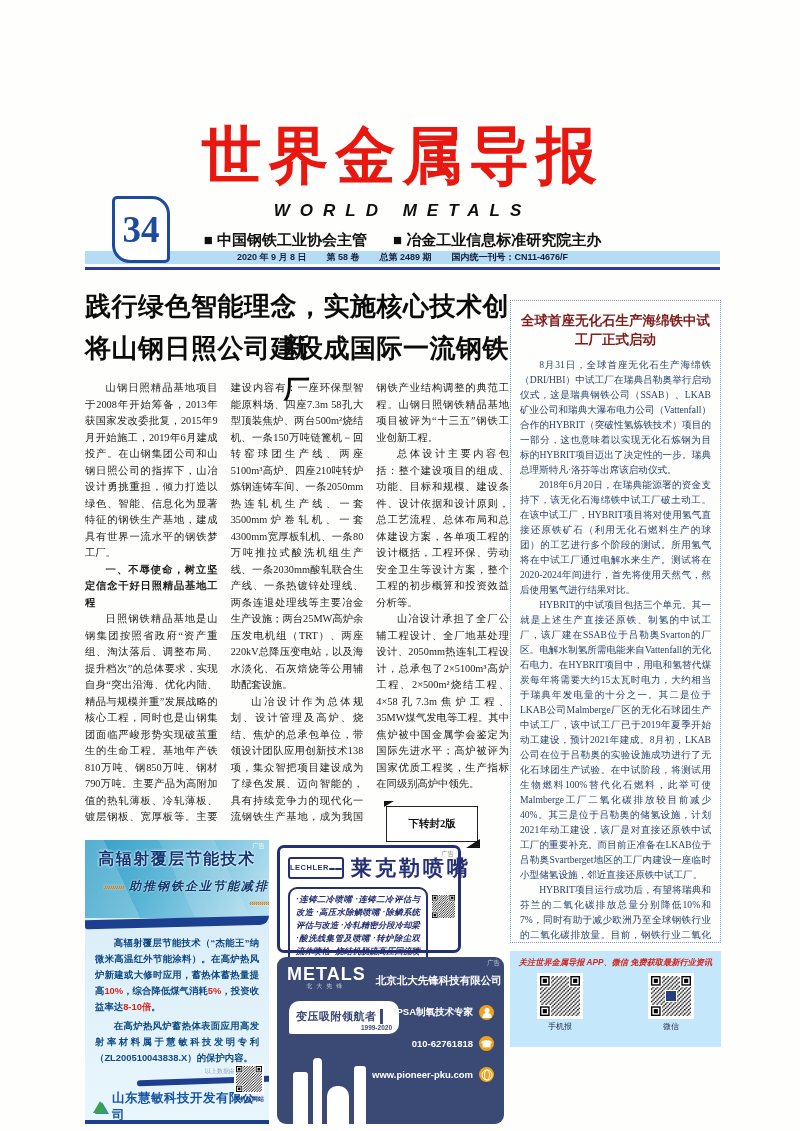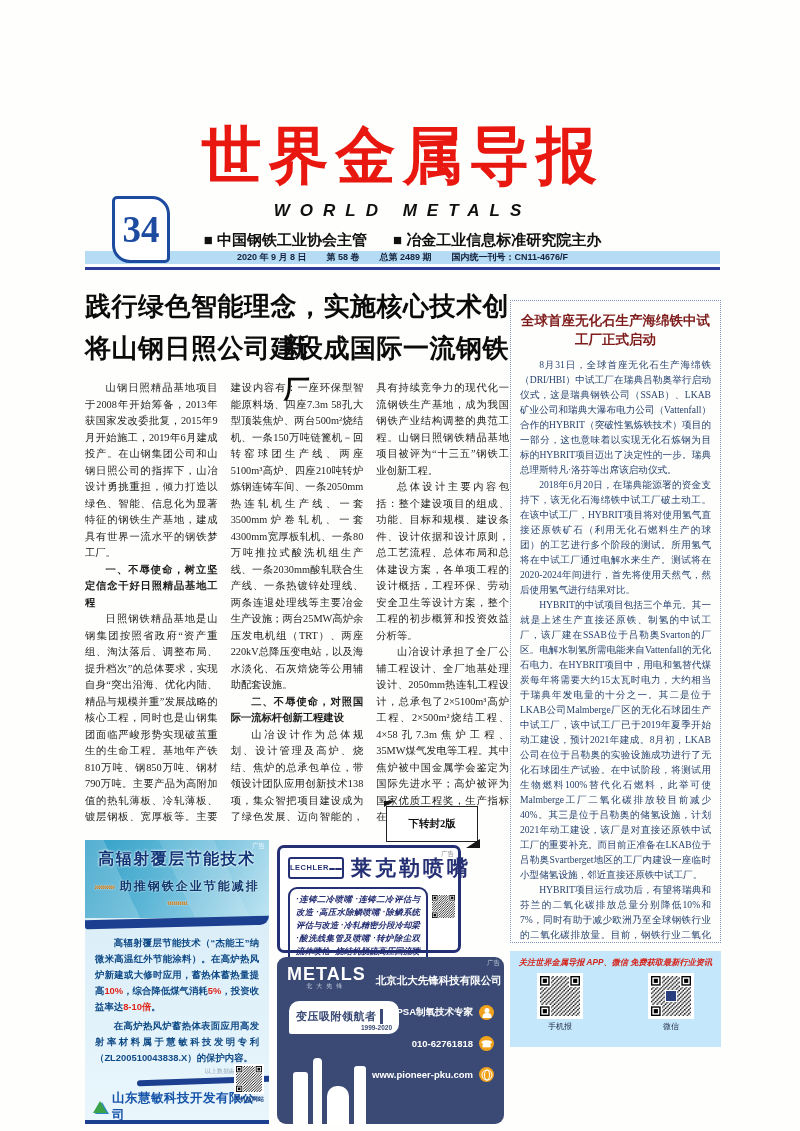--- a/index.html
+++ b/index.html
@@ -68,22 +68,22 @@
   .ad1{position:absolute;left:85px;top:840px;width:184px;height:284px;
     background:linear-gradient(180deg,#d5ebf7,#e9f6fc);border-bottom:4px solid #1c3f8f;
     overflow:hidden;font-family:"Liberation Sans",sans-serif;}
   .ad1 .adtag{color:#eef7fc;}
   .ad1-head{height:78px;background:linear-gradient(115deg,#2f9ec6 0%,#5cb6d6 40%,#8fcde4 72%,#bfe5f2 100%);
     position:relative;padding-top:9px;}
   .ad1-head::before{content:"";position:absolute;inset:0;
     background:linear-gradient(65deg,rgba(255,255,255,.18) 25%,transparent 25% 50%,rgba(255,255,255,.12) 50% 75%,transparent 75%);}
   .ad1-title{position:relative;text-align:center;font-size:16px;font-weight:900;color:#0f3577;
     letter-spacing:1.5px;text-shadow:0 0 2px #fff,0 0 3px #fff;}
-  .ad1-sub{position:relative;margin-top:8px;text-align:center;font-size:12px;font-weight:900;
-    color:#11386e;letter-spacing:2px;text-shadow:0 0 2px #fff;}
+  .ad1-sub{position:relative;margin-top:8px;text-align:right;font-size:12px;font-weight:900;
+    color:#11386e;letter-spacing:2px;text-shadow:0 0 2px #fff;font-style:italic;}
   .arr{color:#c9750f;font-size:9px;letter-spacing:-1px;font-weight:900;}
   .swoosh{height:9px;background:#1c3f8f;transform:skewY(-1.4deg);border-radius:0 0 10px 3px;}
   .ad1-body{padding:8px 10px 0;font-size:9.4px;font-weight:700;color:#0f4a86;line-height:16px;
     text-align:justify;text-indent:2em;}
   .ad1-body.b2{padding-top:3px;}
   .red{color:#e0261a;}
   .ad1-note{font-size:6px;color:#8fa0b5;text-align:right;padding-right:10px;margin-top:1px;}
   .swoosh2{height:6px;width:132px;margin-left:auto;background:#1c3f8f;
     border-radius:6px 0 0 6px;transform:skewY(-2deg);margin-top:2px;}
   .ad1-co{display:flex;align-items:center;gap:5px;margin:6px 8px 0;}
@@ -196,21 +196,20 @@
   <div class="rule"></div>
 
   <div class="hl" style="top:328px">将山钢日照公司建设成国际一流钢铁厂</div>
   <div class="hl" style="top:286px">践行绿色智能理念，实施核心技术创新</div>
 
   <div class="cols">
 
   <p class="p">山钢日照精品基地项目于2008年开始筹备，2013年获国家发改委批复，2015年9月开始施工，2019年6月建成投产。在山钢集团公司和山钢日照公司的指挥下，山冶设计勇挑重担，倾力打造以绿色、智能、信息化为显著特征的钢铁生产基地，建成具有世界一流水平的钢铁梦工厂。</p>
       <p class="h">一、不辱使命，树立坚定信念干好日照精品基地工程</p>
       <p class="p">日照钢铁精品基地是山钢集团按照省政府“资产重组、淘汰落后、调整布局、提升档次”的总体要求，实现自身“突出沿海、优化内陆、精品与规模并重”发展战略的核心工程，同时也是山钢集团面临严峻形势实现破茧重生的生命工程。基地年产铁810万吨、钢850万吨、钢材790万吨。主要产品为高附加值的热轧薄板、冷轧薄板、镀层钢板、宽厚板等。主要建设内容有：一座环保型智能原料场、四座7.3m 58孔大型顶装焦炉、两台500m²烧结机、一条150万吨链篦机－回转窑球团生产线、两座5100m³高炉、四座210吨转炉炼钢连铸车间、一条2050mm热连轧机生产线、一套3500mm炉卷轧机、一套4300mm宽厚板轧机、一条80万吨推拉式酸洗机组生产线、一条2030mm酸轧联合生产线、一条热镀锌处理线、两条连退处理线等主要冶金生产设施；两台25MW高炉余压发电机组（TRT）、两座220kV总降压变电站，以及海水淡化、石灰焙烧等公用辅助配套设施。</p>
-      <p class="h">二、不辱使命，对照国际一流标杆创新工程建设</p>
       <p class="p">山冶设计作为总体规划、设计管理及高炉、烧结、焦炉的总承包单位，带领设计团队应用创新技术138项，集众智把项目建设成为了绿色发展、迈向智能的，具有持续竞争力的现代化一流钢铁生产基地，成为我国钢铁产业结构调整的典范工程。山钢日照钢铁精品基地项目被评为“十三五”钢铁工业创新工程。</p>
       <p class="p">总体设计主要内容包括：整个建设项目的组成、功能、目标和规模、建设条件、设计依据和设计原则，总工艺流程、总体布局和总体建设方案，各单项工程的设计概括，工程环保、劳动安全卫生等设计方案，整个工程的初步概算和投资效益分析等。</p>
       <p class="p">山冶设计承担了全厂公辅工程设计、全厂地基处理设计、2050mm热连轧工程设计，总承包了2×5100m³高炉工程、2×500m²烧结工程、4×58孔7.3m焦炉工程、35MW煤气发电等工程。其中焦炉被中国金属学会鉴定为国际先进水平；高炉被评为国家优质工程奖，生产指标在同级别高炉中领先。</p>
     </div>
 
   <div class="cont">下转封2版</div>
 
   <div class="side">
     <h2>
       <span>全球首座无化石生产海绵铁中试</span><br>

